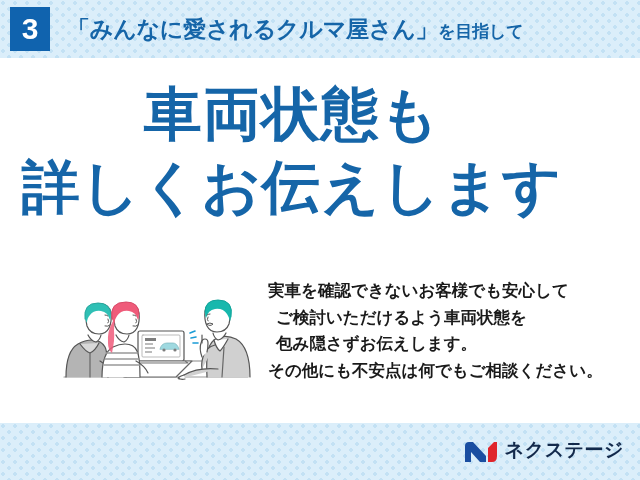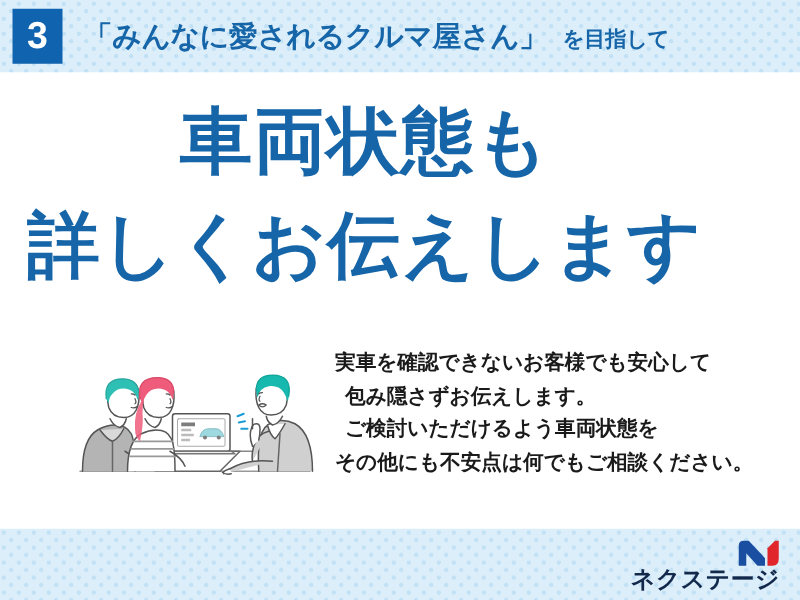--- a/index.html
+++ b/index.html
@@ -67,21 +67,20 @@
     align-items: baseline;
     justify-content: flex-end;
   }
   #header-title .big {
     font-size: 23px;
     letter-spacing: -0.2px;
   }
   #header-title .small {
     font-size: 17px;
     letter-spacing: -0.2px;
-    margin-left: 12px;
   }
 
   
   #main {
     position: absolute;
     left: 0; top: 58px;
     width: 640px;
     height: 365px;
     background: #ffffff;
   }
@@ -94,21 +93,21 @@
     text-align: center;
     color: #1565a8;
   }
   #headline .line {
     font-weight: bold;
     line-height: 1.16;
     letter-spacing: 1px;
     white-space: nowrap;
   }
   #headline .line1 { font-size: 58px; }
-  #headline .line2 { font-size: 58px; margin-top: 16px; }
+  #headline .line2 { font-size: 58px; margin-top: 6px; }
 
   
   #content-row {
     position: absolute;
     left: 0;
     top: 215px;
     width: 524px;
     height: 130px;
     display: flex;
     align-items: flex-start;
@@ -141,22 +140,21 @@
     width: 640px;
     height: 57px;
     overflow: hidden;
   }
   #logo {
     position: absolute;
     right: 16px;
     top: 50%;
     transform: translateY(-50%);
     display: flex;
-    align-items: flex-end;
-    flex-direction: column;
+    align-items: flex-start;
   }
   #logo-mark { display: block; }
   #logo-text {
     margin-left: 7px;
     color: #13294b;
     font-size: 19px;
     font-weight: bold;
     letter-spacing: 0.5px;
     line-height: 1;
     white-space: nowrap;
@@ -268,22 +266,22 @@
 
             <path d="M138 60 L143 58" stroke="#1a9cd6" stroke-width="1.6"></path>
             <path d="M139 65 L144 64" stroke="#1a9cd6" stroke-width="1.6"></path>
             <path d="M141 70 L146 70" stroke="#1a9cd6" stroke-width="1.6"></path>
           </g>
         </svg>
       </div>
 
       <div id="body-copy">
         <span class="bline">実車を確認できないお客様でも安心して</span>
+        <span class="bline indent">ご検討いただけるよう車両状態を</span>
         <span class="bline indent">包み隠さずお伝えします。</span>
-        <span class="bline indent">ご検討いただけるよう車両状態を</span>
         <span class="bline last">その他にも不安点は何でもご相談ください。</span>
       </div>
 
     </div>
   </div>
 
   <div id="footer" class="dotband">
     <div id="logo">
       <svg id="logo-mark" width="34" height="24" viewBox="0 0 34 24" xmlns="http://www.w3.org/2000/svg">
         <path d="M1 22 L1 6 Q1 2 5 2 L9 2 L22 16 L22 22 L16 22 L7 12 L7 22 Z" fill="#1a4ea1"></path>

